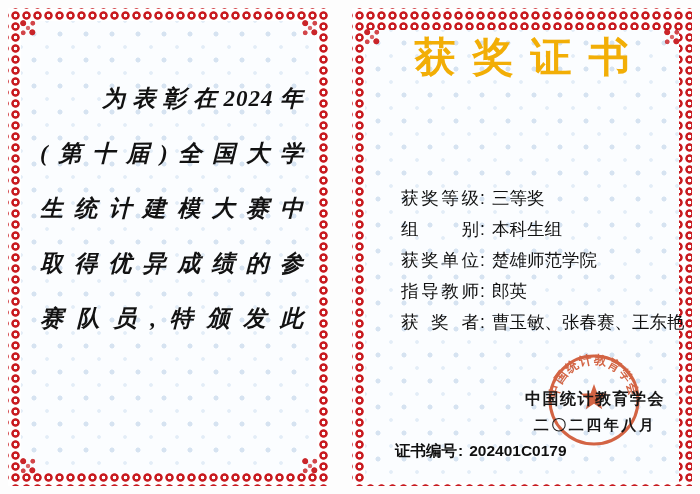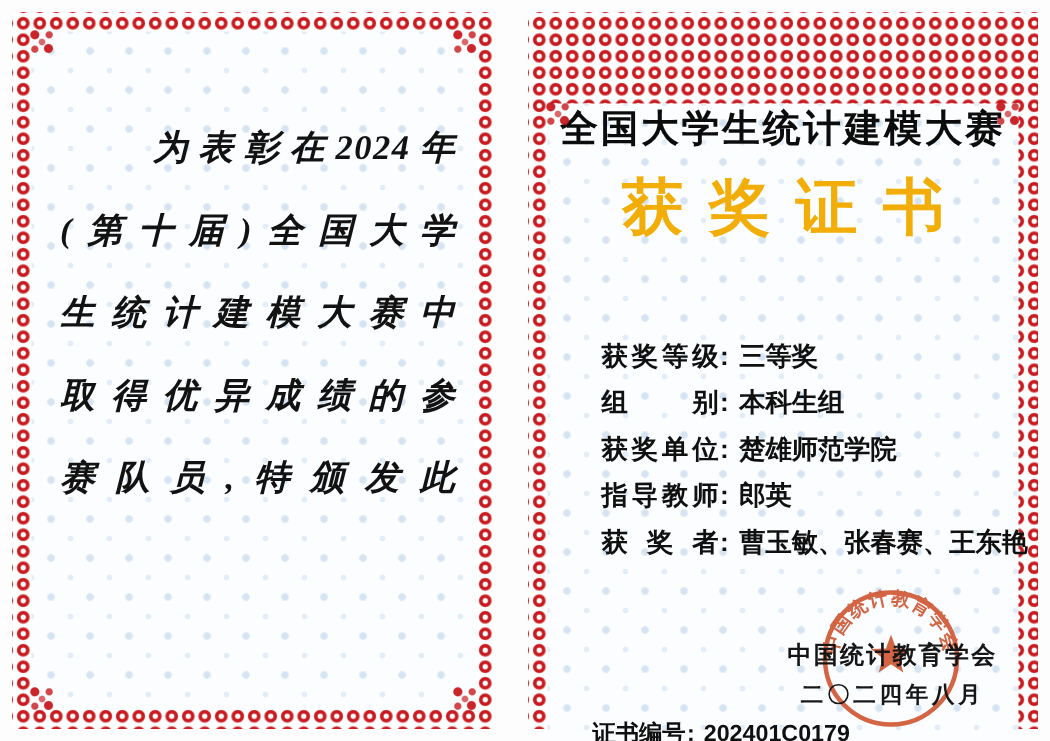--- a/index.html
+++ b/index.html
@@ -68,21 +68,21 @@
     font-size:25px; letter-spacing:2px; color:#0c0c0c;
   }
   .r-sub {
     margin-top:9px; text-align:center;
     font-family:"Liberation Serif", serif; font-weight:700;
     font-size:41px; color:#f2ae06;
     letter-spacing:17px; margin-right:-17px;
   }
   .fields {
     position:absolute; left:36px; top:153px;
-    font-weight:700; font-size:17.5px; color:#101010;
+    font-weight:400; font-size:17.5px; color:#101010;
   }
   .frow { height:31px; line-height:31px; white-space:nowrap; }
   .flabel {
     display:inline-block; width:78px; vertical-align:top;
     text-align:justify; text-align-last:justify;
   }
   .fcolon { display:inline-block; margin:0 7px 0 1px; }
 
   .seal { position:absolute; left:181px; top:322px; width:96px; height:96px; opacity:.9; }
 
@@ -119,21 +119,20 @@
         <div class="cline">赛队员,特颁发此</div>
       </div>
     </div>
   </div>
 
   <div class="page page-right">
     <div class="inner">
       <div class="flourish fl-tl"></div>
       <div class="flourish fl-tr"></div>
 
-      <div class="r-title">全国大学生统计建模大赛</div>
       <div class="r-sub">获奖证书</div>
 
       <div class="fields">
         <div class="frow">
           <span class="flabel">获奖等级</span><span class="fcolon">:</span><span class="fvalue">三等奖</span>
         </div>
         <div class="frow">
           <span class="flabel">组别</span><span class="fcolon">:</span><span class="fvalue">本科生组</span>
         </div>
         <div class="frow">

